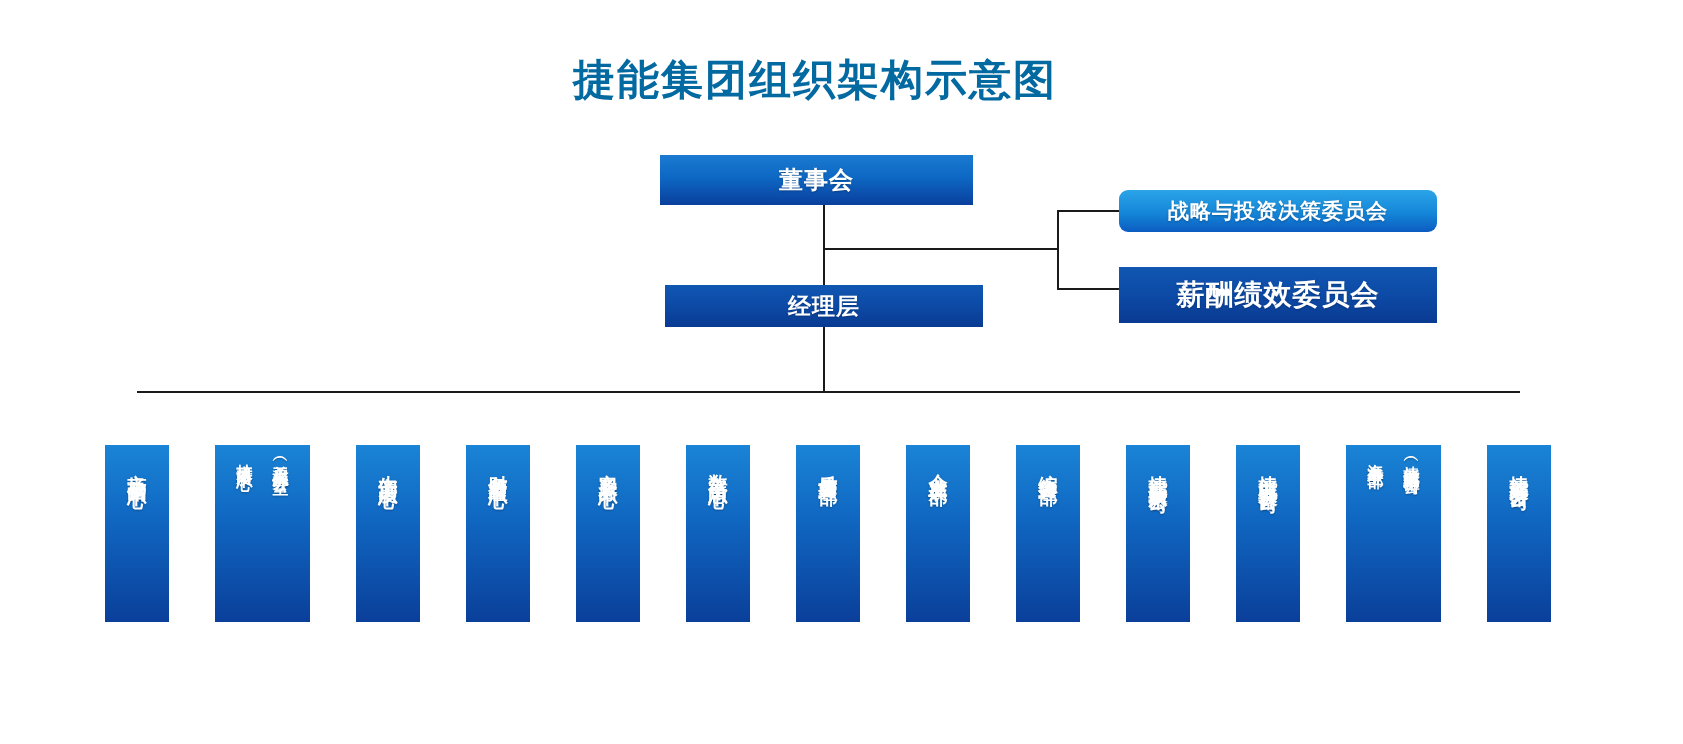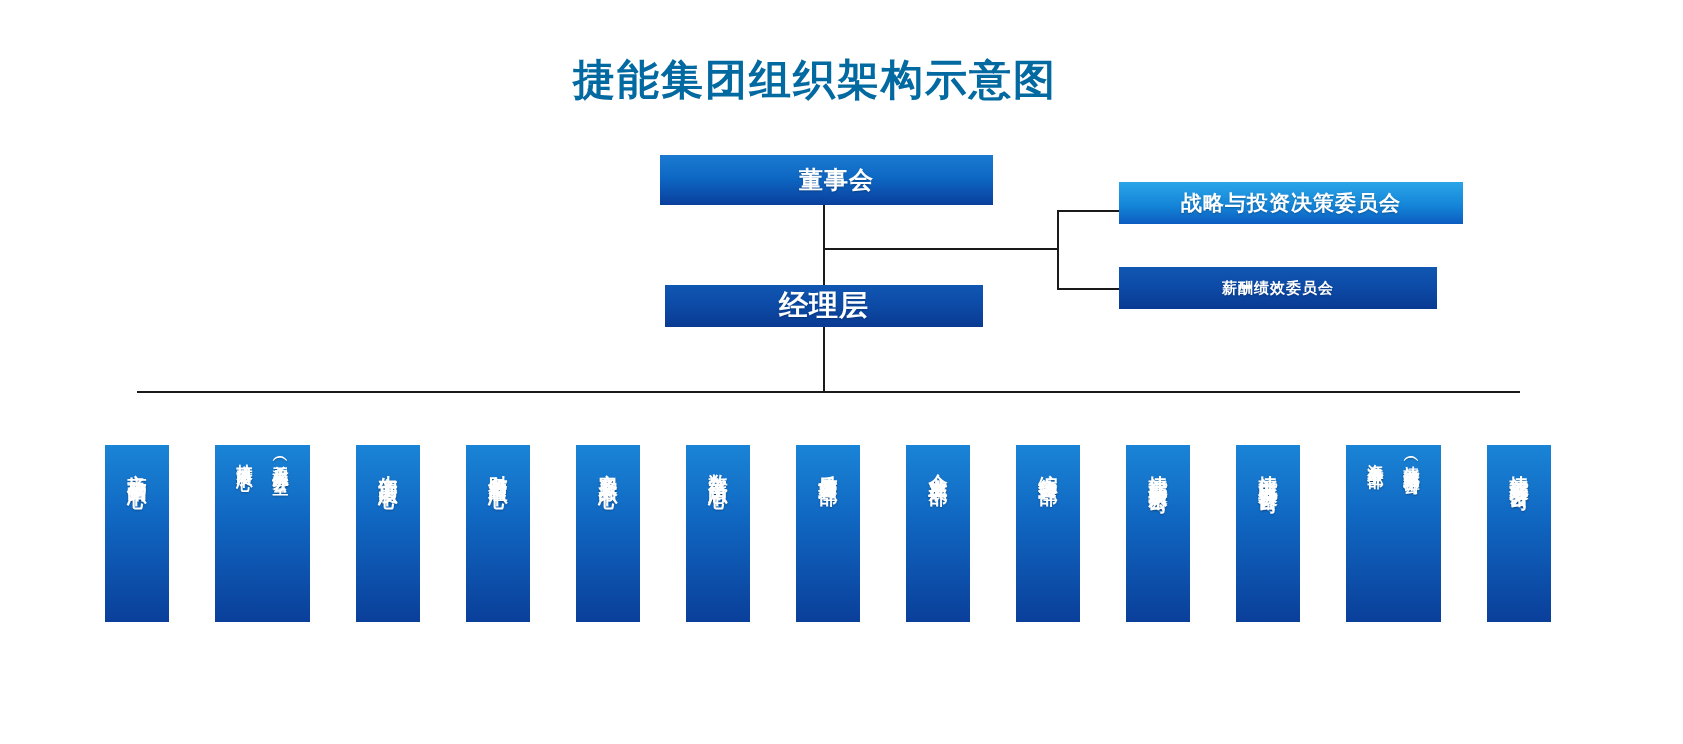--- a/index.html
+++ b/index.html
@@ -39,24 +39,24 @@
   }
   .node.primary {
     background: linear-gradient(180deg, #1b7ad0 0%, #0d68c4 45%, #0a3f9c 100%);
   }
   .node.dark {
     background: linear-gradient(180deg, #1057b2 0%, #0c4aa6 50%, #0a3a92 100%);
   }
   .node.light {
     background: linear-gradient(180deg, #2ba4e8 0%, #1486d8 55%, #0c5cc0 100%);
   }
-  #board       { left: 660px;  top: 155px; width: 313px; height: 50px; font-size: 24px; padding-left: 20px; }
-  #management  { left: 665px;  top: 285px; width: 318px; height: 42px; font-size: 29px; }
-  #committee1  { left: 1119px; top: 182px; width: 344px; height: 42px; font-size: 21px; }
-  #committee2  { left: 1119px; top: 267px; width: 318px; height: 42px; font-size: 15px; font-family: Liberation Mono, monospace; }
+  #board       { left: 660px;  top: 155px; width: 313px; height: 50px; font-size: 24px; }
+  #management  { left: 665px;  top: 285px; width: 318px; height: 42px; font-size: 23px; }
+  #committee1  { left: 1119px; top: 190px; width: 318px; height: 42px; font-size: 21px; border-radius: 9px; }
+  #committee2  { left: 1119px; top: 267px; width: 318px; height: 56px; font-size: 28px; font-family: Liberation Mono, monospace; }
 
   
   .line { position: absolute; background: #1a1a1a; }
   #v-board-mgmt { left: 823px;  top: 205px; width: 2px;    height: 80px; }
   #h-branch     { left: 823px;  top: 248px; width: 236px;  height: 2px;  }
   #v-bracket    { left: 1057px; top: 210px; width: 2px;    height: 80px; }
   #h-stub1      { left: 1057px; top: 210px; width: 62px;   height: 2px;  }
   #h-stub2      { left: 1057px; top: 288px; width: 62px;   height: 2px;  }
   #v-mgmt-rail  { left: 823px;  top: 327px; width: 2px;    height: 65px; }
   #rail         { left: 137px;  top: 391px; width: 1383px; height: 2px;  }

